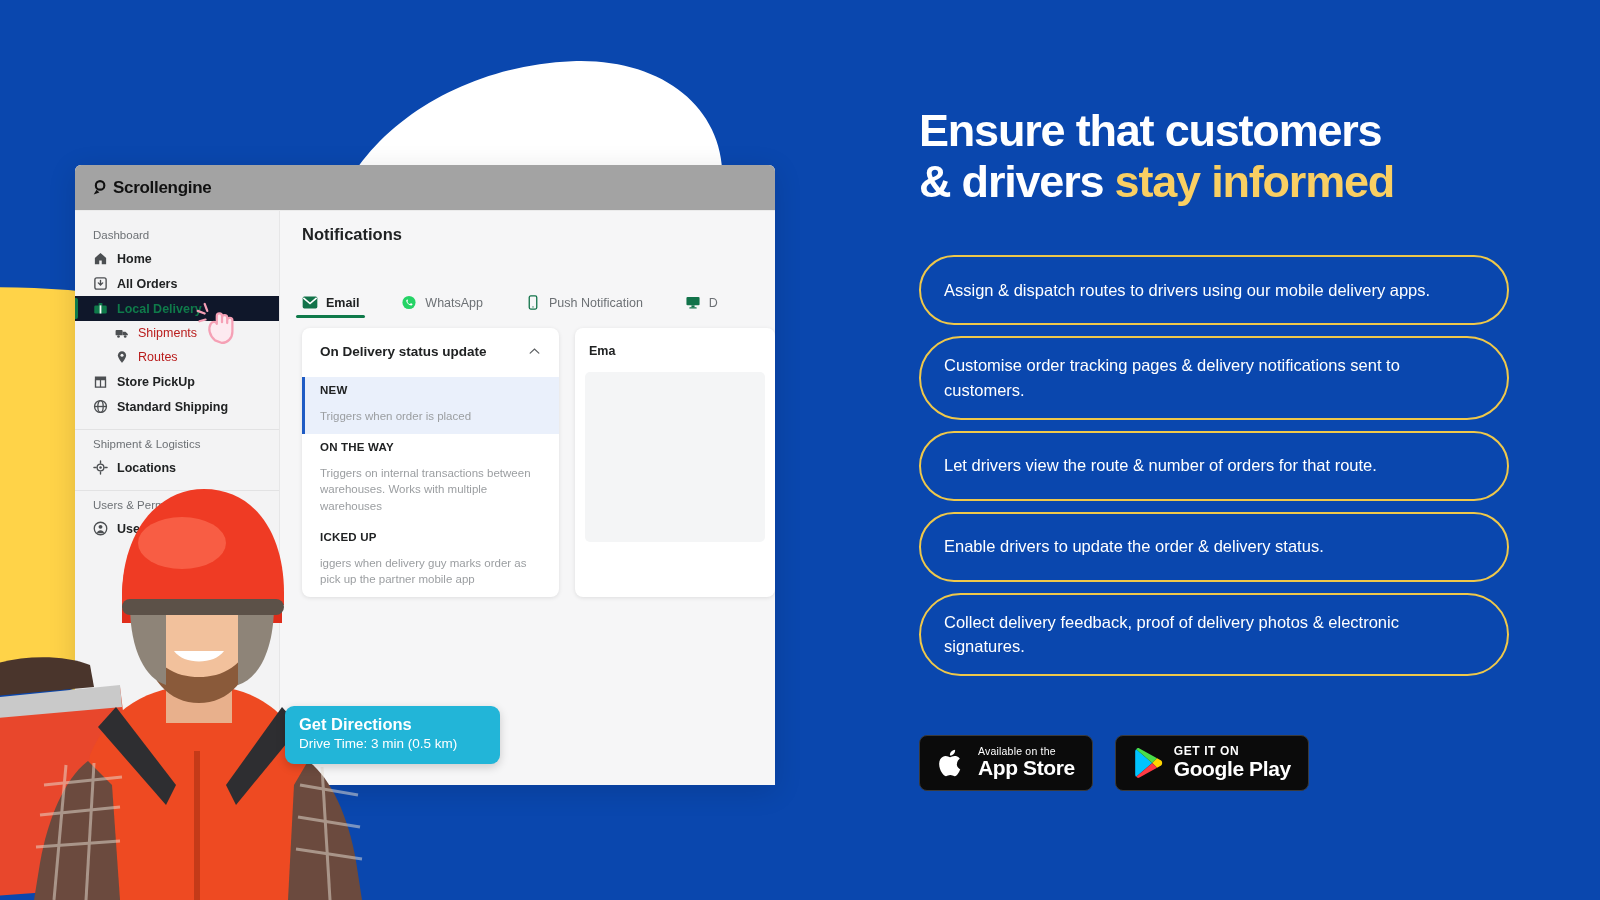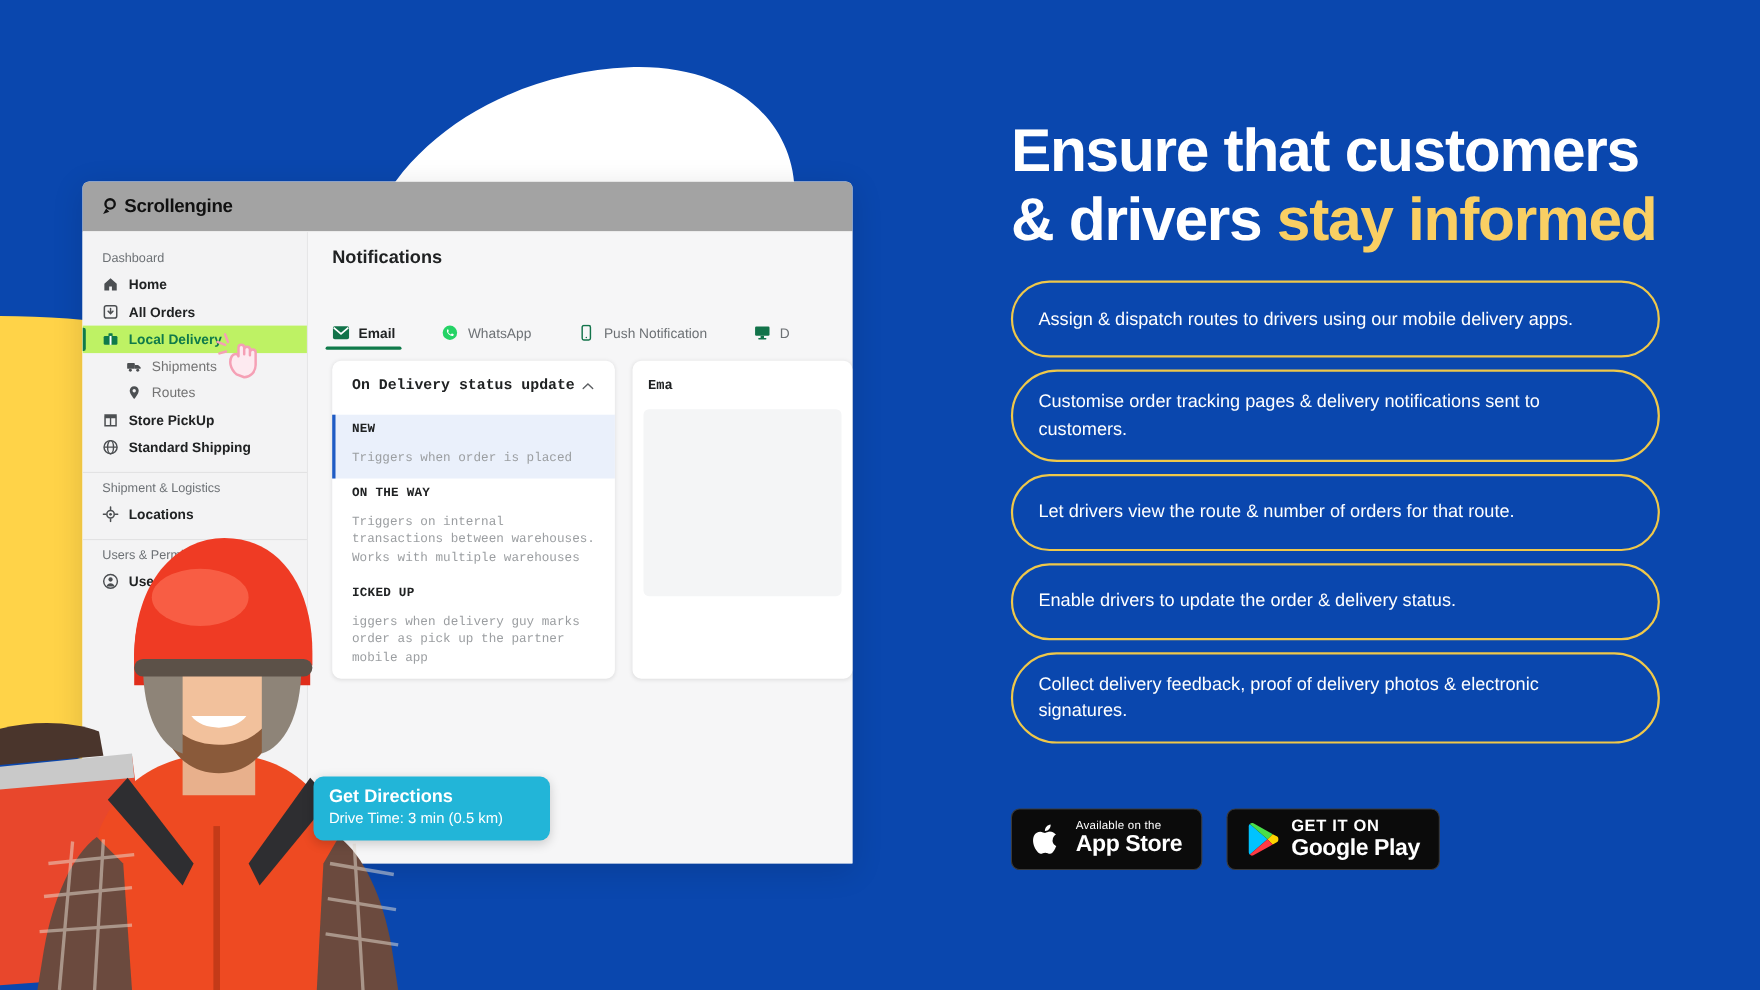--- a/index.html
+++ b/index.html
@@ -57,28 +57,28 @@
   .nav-section-title {
     font-size: 11.5px; color: #6d7175; font-weight: 400;
     padding: 6px 16px 5px 18px;
   }
   .nav-item {
     display: flex; align-items: center; gap: 9px;
     padding: 5px 16px 5px 18px; color: #202223;
     font-weight: 600; position: relative;
   }
   .nav-item .ico { width: 15px; height: 15px; flex: 0 0 15px; display: block; }
-  .nav-item.active { background: #bef264; color: #0f7a4a; }
+  .nav-item.active { background: #0f172a; color: #0f7a4a; }
   .nav-item.active::before {
     content: ""; position: absolute; left: 0; top: 2px; bottom: 2px;
     width: 3px; background: #0f7a4a; border-radius: 0 2px 2px 0;
   }
   .nav-sub {
     display: flex; align-items: flex-start; gap: 9px;
-    padding: 5px 16px 5px 40px; color: #737373; font-weight: 400;
+    padding: 5px 16px 5px 40px; color: #b91c1c; font-weight: 400;
   }
   .nav-sub .ico { width: 14px; height: 14px; flex: 0 0 14px; }
   .nav-divider { height: 1px; background: #e2e2e3; margin: 10px 0 2px; }
 
   .tap-cursor { position: absolute; left: 196px; top: 297px; width: 52px; height: 52px; }
 
   .content { flex: 1; padding: 14px 0 0 22px; min-width: 0; }
   .content-title { font-size: 16.5px; font-weight: 600; color: #202223; }
 
   .tabs {
@@ -87,21 +87,21 @@
   }
   .tab { display: flex; align-items: center; gap: 8px; padding-bottom: 8px;
          font-size: 12.5px; color: #6d7175; position: relative; white-space: nowrap; }
   .tab .ico { width: 16px; height: 15px; flex: 0 0 16px; }
   .tab.active { color: #202223; font-weight: 600; }
   .tab.active::after {
     content: ""; position: absolute; left: -6px; right: -6px; bottom: 0;
     height: 3px; background: #0f7a4a; border-radius: 2px;
   }
 
-  .cards-row { display: flex; gap: 16px; margin-top: 10px; font-family: Liberation Mono, monospace; }
+  .cards-row { display: flex; gap: 16px; margin-top: 10px; }
   .card {
     background: #fff; border-radius: 8px;
     box-shadow: 0 1px 4px rgba(0,0,0,.10);
     padding: 16px 0 0 0;
   }
   .card.primary { width: 348px; }
   .card.secondary { width: 200px; flex: 0 0 200px; }
   .card-head {
     display: flex; align-items: center; justify-content: space-between;
     padding: 0 18px 0 18px;
@@ -131,21 +131,21 @@
     box-shadow: 0 3px 10px rgba(0,0,0,.18);
   }
   .badge-directions .t1 { font-size: 16.5px; font-weight: 700; line-height: 1.15; }
   .badge-directions .t2 { font-size: 13.5px; line-height: 1.3; margin-top: 1px; }
 
   
   #right-stage { position: absolute; left: 900px; top: 0; width: 700px; height: 900px; }
 
   .headline {
     position: absolute; left: 19px; top: 105px; width: 620px;
-    color: #fff; font-size: 55px; font-weight: 700;
+    color: #fff; font-size: 45px; font-weight: 700;
     line-height: 1.14; letter-spacing: -1.2px;
   }
   .headline .accent { color: #f9cf63; }
 
   .pills { position: absolute; left: 19px; top: 255px; width: 590px;
            display: flex; flex-direction: column; gap: 11px; }
   .pill {
     border: 2px solid #efc84a; border-radius: 46px;
     color: #fff; font-size: 16.5px; line-height: 1.5;
     padding: 15px 23px; min-height: 70px;
@@ -155,21 +155,21 @@
   .stores { position: absolute; left: 19px; top: 735px; display: flex; gap: 22px; }
   .store-badge {
     background: #0b0b0b; border-radius: 8px; height: 56px;
     display: flex; align-items: center; gap: 11px; padding: 0 17px;
     color: #fff; border: 1px solid #3a3a3a;
   }
   .store-badge .glyph { width: 30px; height: 32px; flex: 0 0 30px; }
   .store-badge .txt { display: flex; flex-direction: column; justify-content: center; }
   .store-badge .small { font-size: 10.5px; line-height: 1.1; letter-spacing: .2px; }
   .store-badge .big { font-size: 21px; font-weight: 600; line-height: 1.08; letter-spacing: -.4px; }
-  .store-badge.google .small { font-size: 15px; font-weight: 700; letter-spacing: .6px; }
+  .store-badge.google .small { font-size: 12px; font-weight: 700; letter-spacing: .6px; }
 </style>
 </head>
 <body>
 
 <div id="bg-layer">
   <svg width="1600" height="900" viewBox="0 0 1600 900">
     <path fill="#ffd348" d="M-140,300 C30,268 215,300 330,360 C470,432 560,520 520,612 C482,700 330,716 190,706 C60,697 -60,660 -150,600 Z"></path>
     <path fill="#ffffff" d="M372,196 C406,118 500,64 600,60 C700,56 768,120 742,212 C742,212 760,300 742,420 C724,540 742,620 690,660 C634,702 520,700 430,690 C330,678 240,660 190,600 C140,540 150,440 205,360 C258,284 330,258 372,196 Z" transform="translate(-40,0) scale(1.02)"></path>
   </svg>
 </div>

